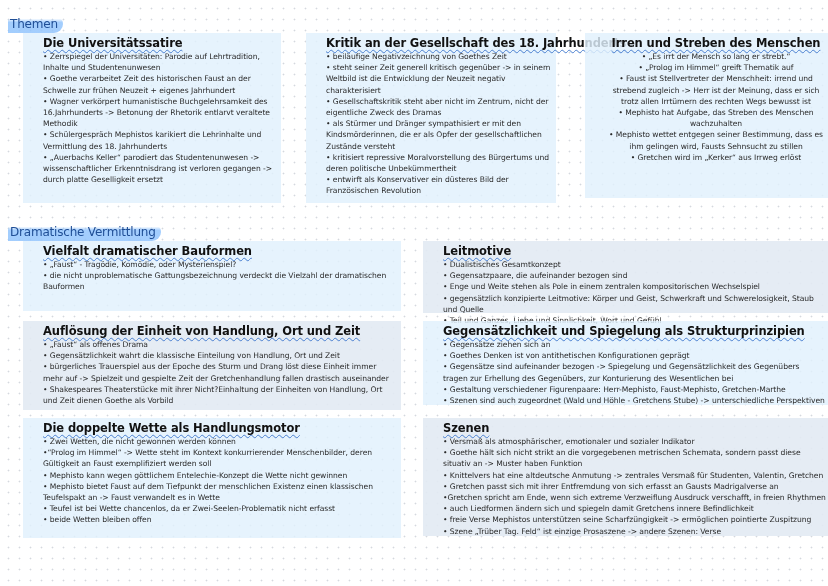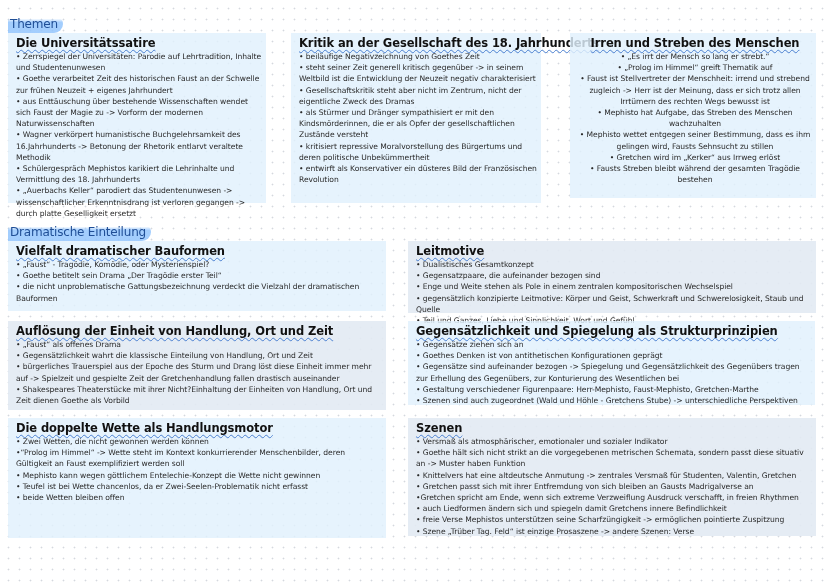--- a/index.html
+++ b/index.html
@@ -18,21 +18,22 @@
     font-size: 12px;
     color: #1f4e96;
     padding: 0 5px 0 2px;
     background: linear-gradient(180deg, rgba(147,197,253,0) 20%, rgba(147,197,253,0.85) 40%, rgba(147,197,253,0.85) 95%);
     border-radius: 0 10px 10px 0;
     line-height: 18px;
     letter-spacing: -0.2px;
   }
   .card {
     position: absolute;
-    padding: 3px 4px 4px 8px;
+    padding: 3px 4px 4px 20px;
+    margin-left: 15px;
   }
   .card.light { background: rgba(224, 240, 253, 0.82); }
   .card.grey  { background: rgba(226, 234, 243, 0.9); }
   .card h3 {
     font-family: "DejaVu Sans", sans-serif;
     font-weight: bold;
     font-size: 11.5px;
     line-height: 14px;
     color: #111;
     text-decoration: underline;
@@ -55,21 +56,20 @@
 </head>
 <body>
 
 <div class="section-title" style="left:8px; top:15px;">Themen</div>
 
 <div class="card light" style="left:8px; top:33px; width:258px; height:170px;">
   <h3>Die Universitätssatire</h3>
   <ul>
     <li>• Zerrspiegel der Universitäten: Parodie auf Lehrtradition, Inhalte und Studentenunwesen</li>
     <li>• Goethe verarbeitet Zeit des historischen Faust an der Schwelle zur frühen Neuzeit + eigenes Jahrhundert</li>
-    <li>• aus Enttäuschung über bestehende Wissenschaften wendet sich Faust der Magie zu -&gt; Vorform der modernen Naturwissenschaften</li>
     <li>• Wagner verkörpert humanistische Buchgelehrsamkeit des 16.Jahrhunderts -&gt; Betonung der Rhetorik entlarvt veraltete Methodik</li>
     <li>• Schülergespräch Mephistos karikiert die Lehrinhalte und Vermittlung des 18. Jahrhunderts</li>
     <li>• „Auerbachs Keller“ parodiert das Studentenunwesen -&gt; wissenschaftlicher Erkenntnisdrang ist verloren gegangen -&gt; durch platte Geselligkeit ersetzt</li>
   </ul>
 </div>
 
 <div class="card light" style="left:291px; top:33px; width:250px; height:170px;">
   <h3>Kritik an der Gesellschaft des 18. Jahrhunderts</h3>
   <ul>
     <li>• beiläufige Negativzeichnung von Goethes Zeit</li>
@@ -83,31 +83,29 @@
 
 <div class="card light" style="left:570px; top:33px; width:246px; height:165px;text-align:center;">
   <h3>Irren und Streben des Menschen</h3>
   <ul>
     <li>• „Es irrt der Mensch so lang er strebt.“</li>
     <li>• „Prolog im Himmel“ greift Thematik auf</li>
     <li>• Faust ist Stellvertreter der Menschheit: irrend und strebend zugleich -&gt; Herr ist der Meinung, dass er sich trotz allen Irrtümern des rechten Wegs bewusst ist</li>
     <li>• Mephisto hat Aufgabe, das Streben des Menschen wachzuhalten</li>
     <li>• Mephisto wettet entgegen seiner Bestimmung, dass es ihm gelingen wird, Fausts Sehnsucht zu stillen</li>
     <li>• Gretchen wird im „Kerker“ aus Irrweg erlöst</li>
-    <li>• Fausts Streben bleibt während der gesamten Tragödie bestehen</li>
   </ul>
 </div>
 
-<div class="section-title" style="left:8px; top:223px;">Dramatische Einteilung</div>
+<div class="section-title" style="left:8px; top:223px;">Dramatische Vermittlung</div>
 
 <div class="card light" style="left:8px; top:241px; width:378px; height:70px;">
   <h3>Vielfalt dramatischer Bauformen</h3>
   <ul>
     <li>• „Faust“ - Tragödie, Komödie, oder Mysterienspiel?</li>
-    <li>• Goethe betitelt sein Drama „Der Tragödie erster Teil“</li>
     <li>• die nicht unproblematische Gattungsbezeichnung verdeckt die Vielzahl der dramatischen Bauformen</li>
   </ul>
 </div>
 
 <div class="card grey" style="left:408px; top:241px; width:408px; height:72px;">
   <h3>Leitmotive</h3>
   <ul>
     <li>• Dualistisches Gesamtkonzept</li>
     <li>• Gegensatzpaare, die aufeinander bezogen sind</li>
     <li>• Enge und Weite stehen als Pole in einem zentralen kompositorischen Wechselspiel</li>
@@ -136,30 +134,31 @@
     <li>• Szenen sind auch zugeordnet (Wald und Höhle - Gretchens Stube) -&gt; unterschiedliche Perspektiven</li>
   </ul>
 </div>
 
 <div class="card light" style="left:8px; top:418px; width:378px; height:120px;">
   <h3>Die doppelte Wette als Handlungsmotor</h3>
   <ul>
     <li>• Zwei Wetten, die nicht gewonnen werden können</li>
     <li>•“Prolog im Himmel“ -&gt; Wette steht im Kontext konkurrierender Menschenbilder, deren Gültigkeit an Faust exemplifiziert werden soll</li>
     <li>• Mephisto kann wegen göttlichem Entelechie-Konzept die Wette nicht gewinnen</li>
+    <li>• Mephisto bietet Faust auf dem Tiefpunkt der menschlichen Existenz einen klassischen Teufelspakt an -&gt; Faust verwandelt es in Wette</li>
     <li>• Teufel ist bei Wette chancenlos, da er Zwei-Seelen-Problematik nicht erfasst</li>
     <li>• beide Wetten bleiben offen</li>
   </ul>
 </div>
 
 <div class="card grey" style="left:408px; top:418px; width:408px; height:118px;">
   <h3>Szenen</h3>
   <ul>
     <li>• Versmaß als atmosphärischer, emotionaler und sozialer Indikator</li>
     <li>• Goethe hält sich nicht strikt an die vorgegebenen metrischen Schemata, sondern passt diese situativ an -&gt; Muster haben Funktion</li>
     <li>• Knittelvers hat eine altdeutsche Anmutung -&gt; zentrales Versmaß für Studenten, Valentin, Gretchen</li>
-    <li>• Gretchen passt sich mit ihrer Entfremdung von sich bleiben an Gausts Madrigalverse an</li>
+    <li>• Gretchen passt sich mit ihrer Entfremdung von sich erfasst an Gausts Madrigalverse an</li>
     <li>•Gretchen spricht am Ende, wenn sich extreme Verzweiflung Ausdruck verschafft, in freien Rhythmen</li>
     <li>• auch Liedformen ändern sich und spiegeln damit Gretchens innere Befindlichkeit</li>
     <li>• freie Verse Mephistos unterstützen seine Scharfzüngigkeit -&gt; ermöglichen pointierte Zuspitzung</li>
     <li>• Szene „Trüber Tag. Feld“ ist einzige Prosaszene -&gt; andere Szenen: Verse</li>
   </ul>
 </div>
 
 </body></html>

